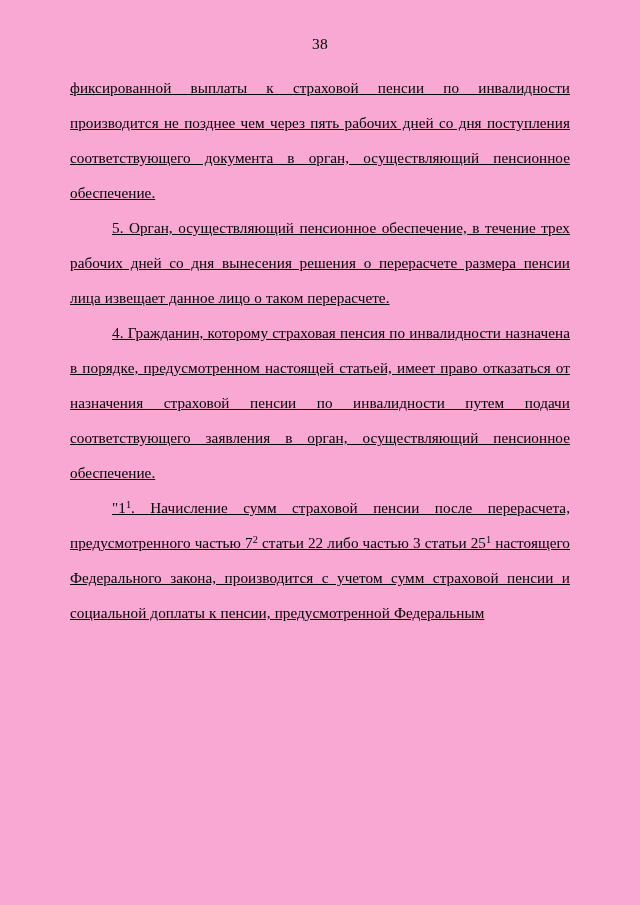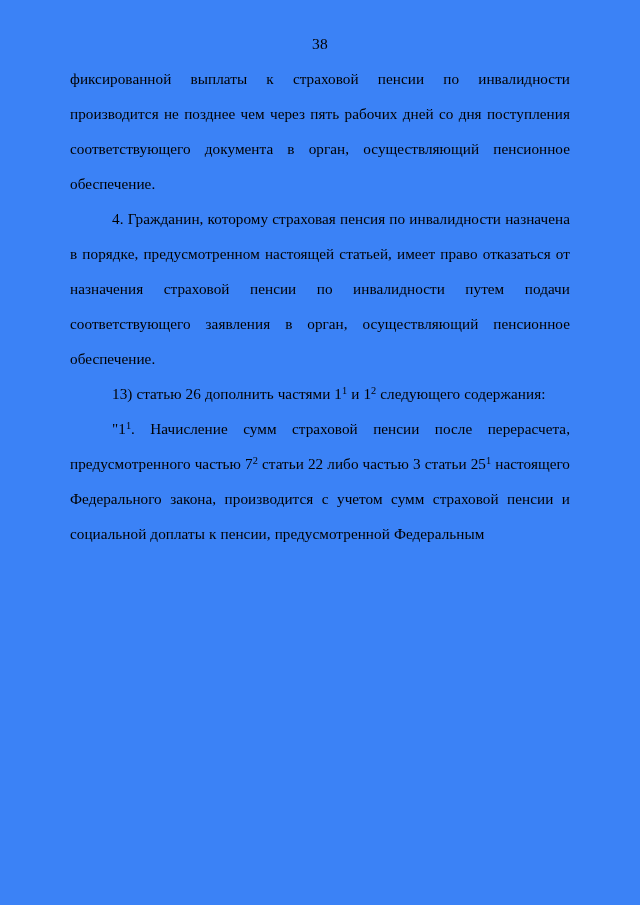--- a/index.html
+++ b/index.html
@@ -17,41 +17,42 @@
     color: #000000;
     -webkit-font-smoothing: antialiased;
   }
 
   .page {
     position: absolute;
     top: 0;
     left: 0;
     width: 640px;
     height: 905px;
-    background: #3b82f6;
+    background: #f9a8d4;
   }
 
   
   .page-number {
     position: absolute;
     top: 34px;
     left: 0;
     width: 640px;
     text-align: center;
     font-size: 15.5px;
     line-height: 20px;
     letter-spacing: 0.3px;
   }
 
   
   .text-column {
     position: absolute;
-    top: 61px;
+    top: 70px;
     left: 70px;
     width: 500px;
+    text-decoration: underline;
   }
 
   p.para {
     margin: 0;
     padding: 0;
     font-size: 15.2px;
     line-height: 35px;
     text-align: justify;
     text-justify: inter-word;
     text-indent: 0;
@@ -75,18 +76,18 @@
 </head>
 <body>
 
 <div class="page">
 
   <div class="page-number">38</div>
 
   <div class="text-column">
 
   <p class="para">фиксированной выплаты к страховой пенсии по инвалидности производится не позднее чем через пять рабочих дней со дня поступления соответствующего документа в орган, осуществляющий пенсионное обеспечение.</p>
+      <p class="para indented">5. Орган, осуществляющий пенсионное обеспечение, в течение трех рабочих дней со дня вынесения решения о перерасчете размера пенсии лица извещает данное лицо о таком перерасчете.</p>
       <p class="para indented">4. Гражданин, которому страховая пенсия по инвалидности назначена в порядке, предусмотренном настоящей статьей, имеет право отказаться от назначения страховой пенсии по инвалидности путем подачи соответствующего заявления в орган, осуществляющий пенсионное обеспечение.</p>
-      <p class="para indented">13) статью 26 дополнить частями 1<sup class="supnum">1</sup> и 1<sup class="supnum">2</sup> следующего содержания:</p>
       <p class="para indented">"1<sup class="supnum">1</sup>. Начисление сумм страховой пенсии после перерасчета, предусмотренного частью 7<sup class="supnum">2</sup> статьи 22 либо частью 3 статьи 25<sup class="supnum">1</sup> настоящего Федерального закона, производится с учетом сумм страховой пенсии и социальной доплаты к пенсии, предусмотренной Федеральным</p>
     </div>
 
 </div>
 
 </body></html>

